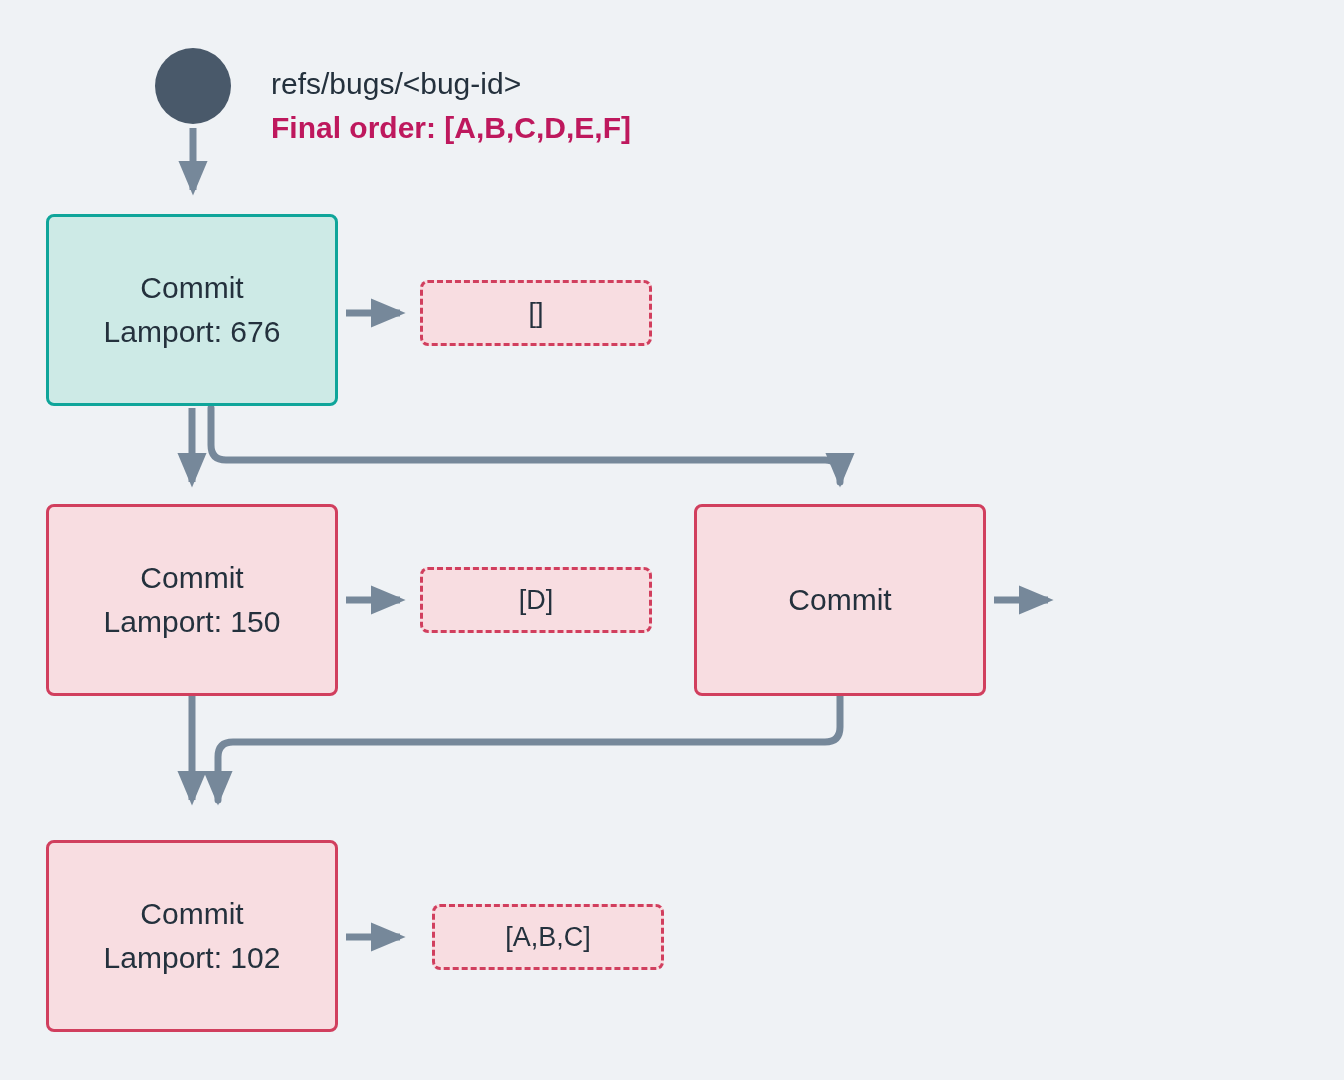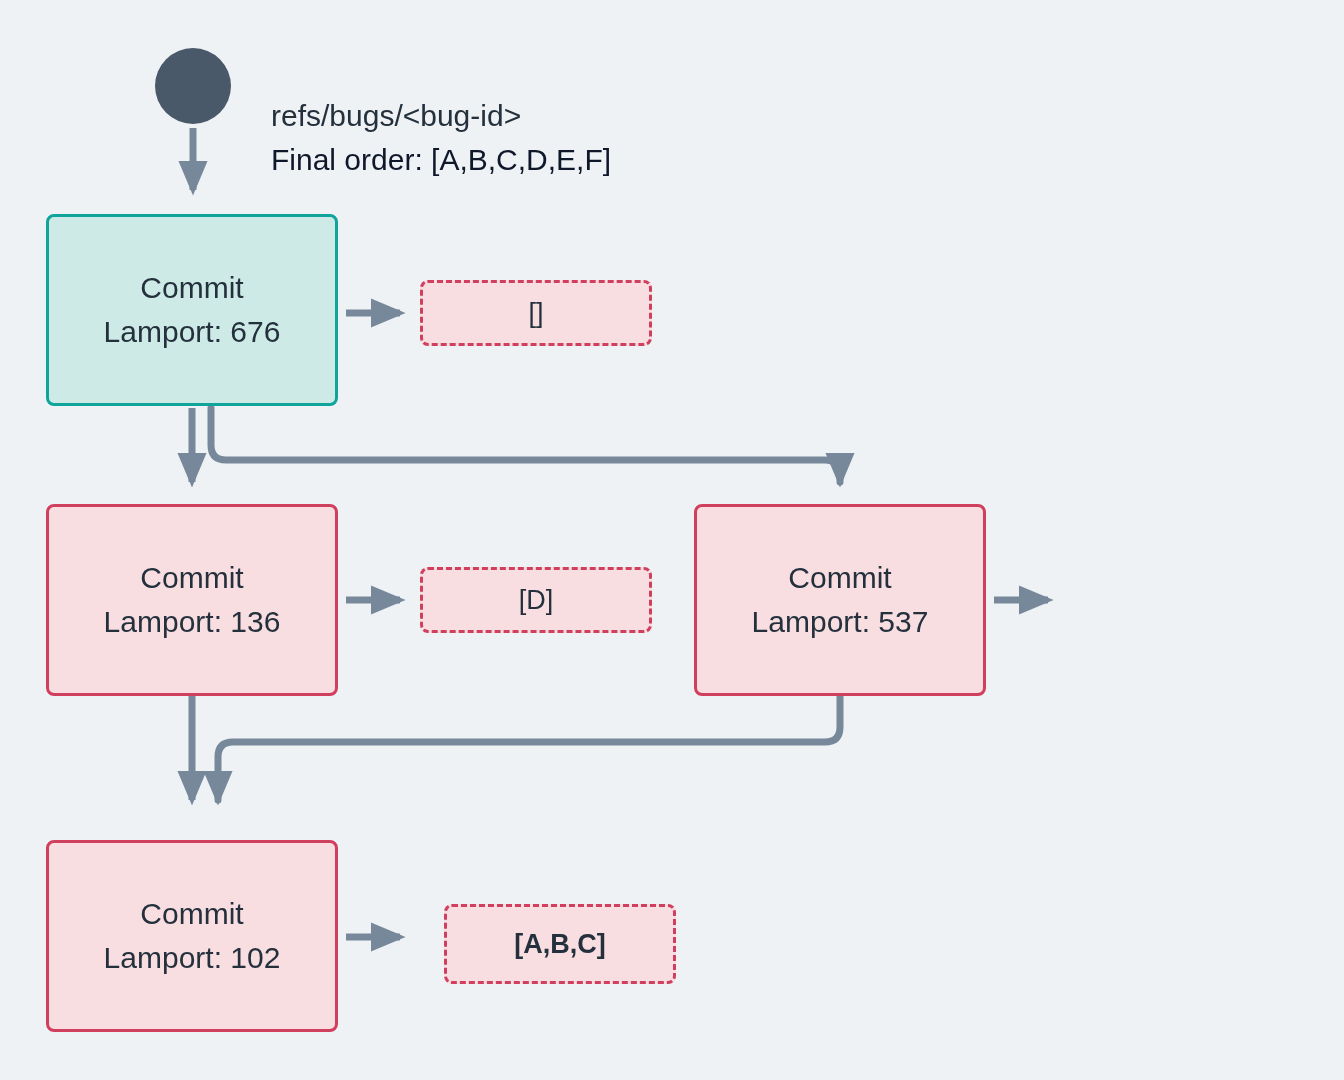--- a/index.html
+++ b/index.html
@@ -43,26 +43,25 @@
     position: absolute;
     left: 271px;
     top: 62px;
     width: 700px;
   }
   .header-line1 {
     font-size: 30px;
     color: #24313d;
     line-height: 44px;
     white-space: nowrap;
-    margin-top: 32px;
   }
   .header-line2 {
     font-size: 30px;
-    color: #0f172a;
-    font-weight: normal;
+    color: #be185d;
+    font-weight: bold;
     line-height: 44px;
     white-space: nowrap;
   }
   
   .node {
     position: absolute;
     box-sizing: border-box;
     border-radius: 8px;
     display: flex;
     flex-direction: column;
@@ -158,32 +157,31 @@
   <div class="node node-head" style="left:46px; top:214px; width:292px; height:192px;">
     <div class="node-line">Commit</div>
     <div class="node-line">Lamport: 676</div>
   </div>
   <div class="payload" style="left:420px; top:280px; width:232px; height:66px;">
     <span class="payload-text">[]</span>
   </div>
 
   <div class="node node-pink" style="left:46px; top:504px; width:292px; height:192px;">
     <div class="node-line">Commit</div>
-    <div class="node-line">Lamport: 136</div>
+    <div class="node-line">Lamport: 150</div>
   </div>
   <div class="payload" style="left:420px; top:567px; width:232px; height:66px;">
     <span class="payload-text">[D]</span>
   </div>
 
   <div class="node node-pink" style="left:694px; top:504px; width:292px; height:192px;">
     <div class="node-line">Commit</div>
-    <div class="node-line">Lamport: 537</div>
   </div>
 
   <div class="node node-pink" style="left:46px; top:840px; width:292px; height:192px;">
     <div class="node-line">Commit</div>
     <div class="node-line">Lamport: 102</div>
   </div>
-  <div class="payload" style="left:444px; top:904px; width:232px; height:80px;font-weight:bold;">
+  <div class="payload" style="left:432px; top:904px; width:232px; height:66px;">
     <span class="payload-text">[A,B,C]</span>
   </div>
 
 </div>
 
 </body></html>

